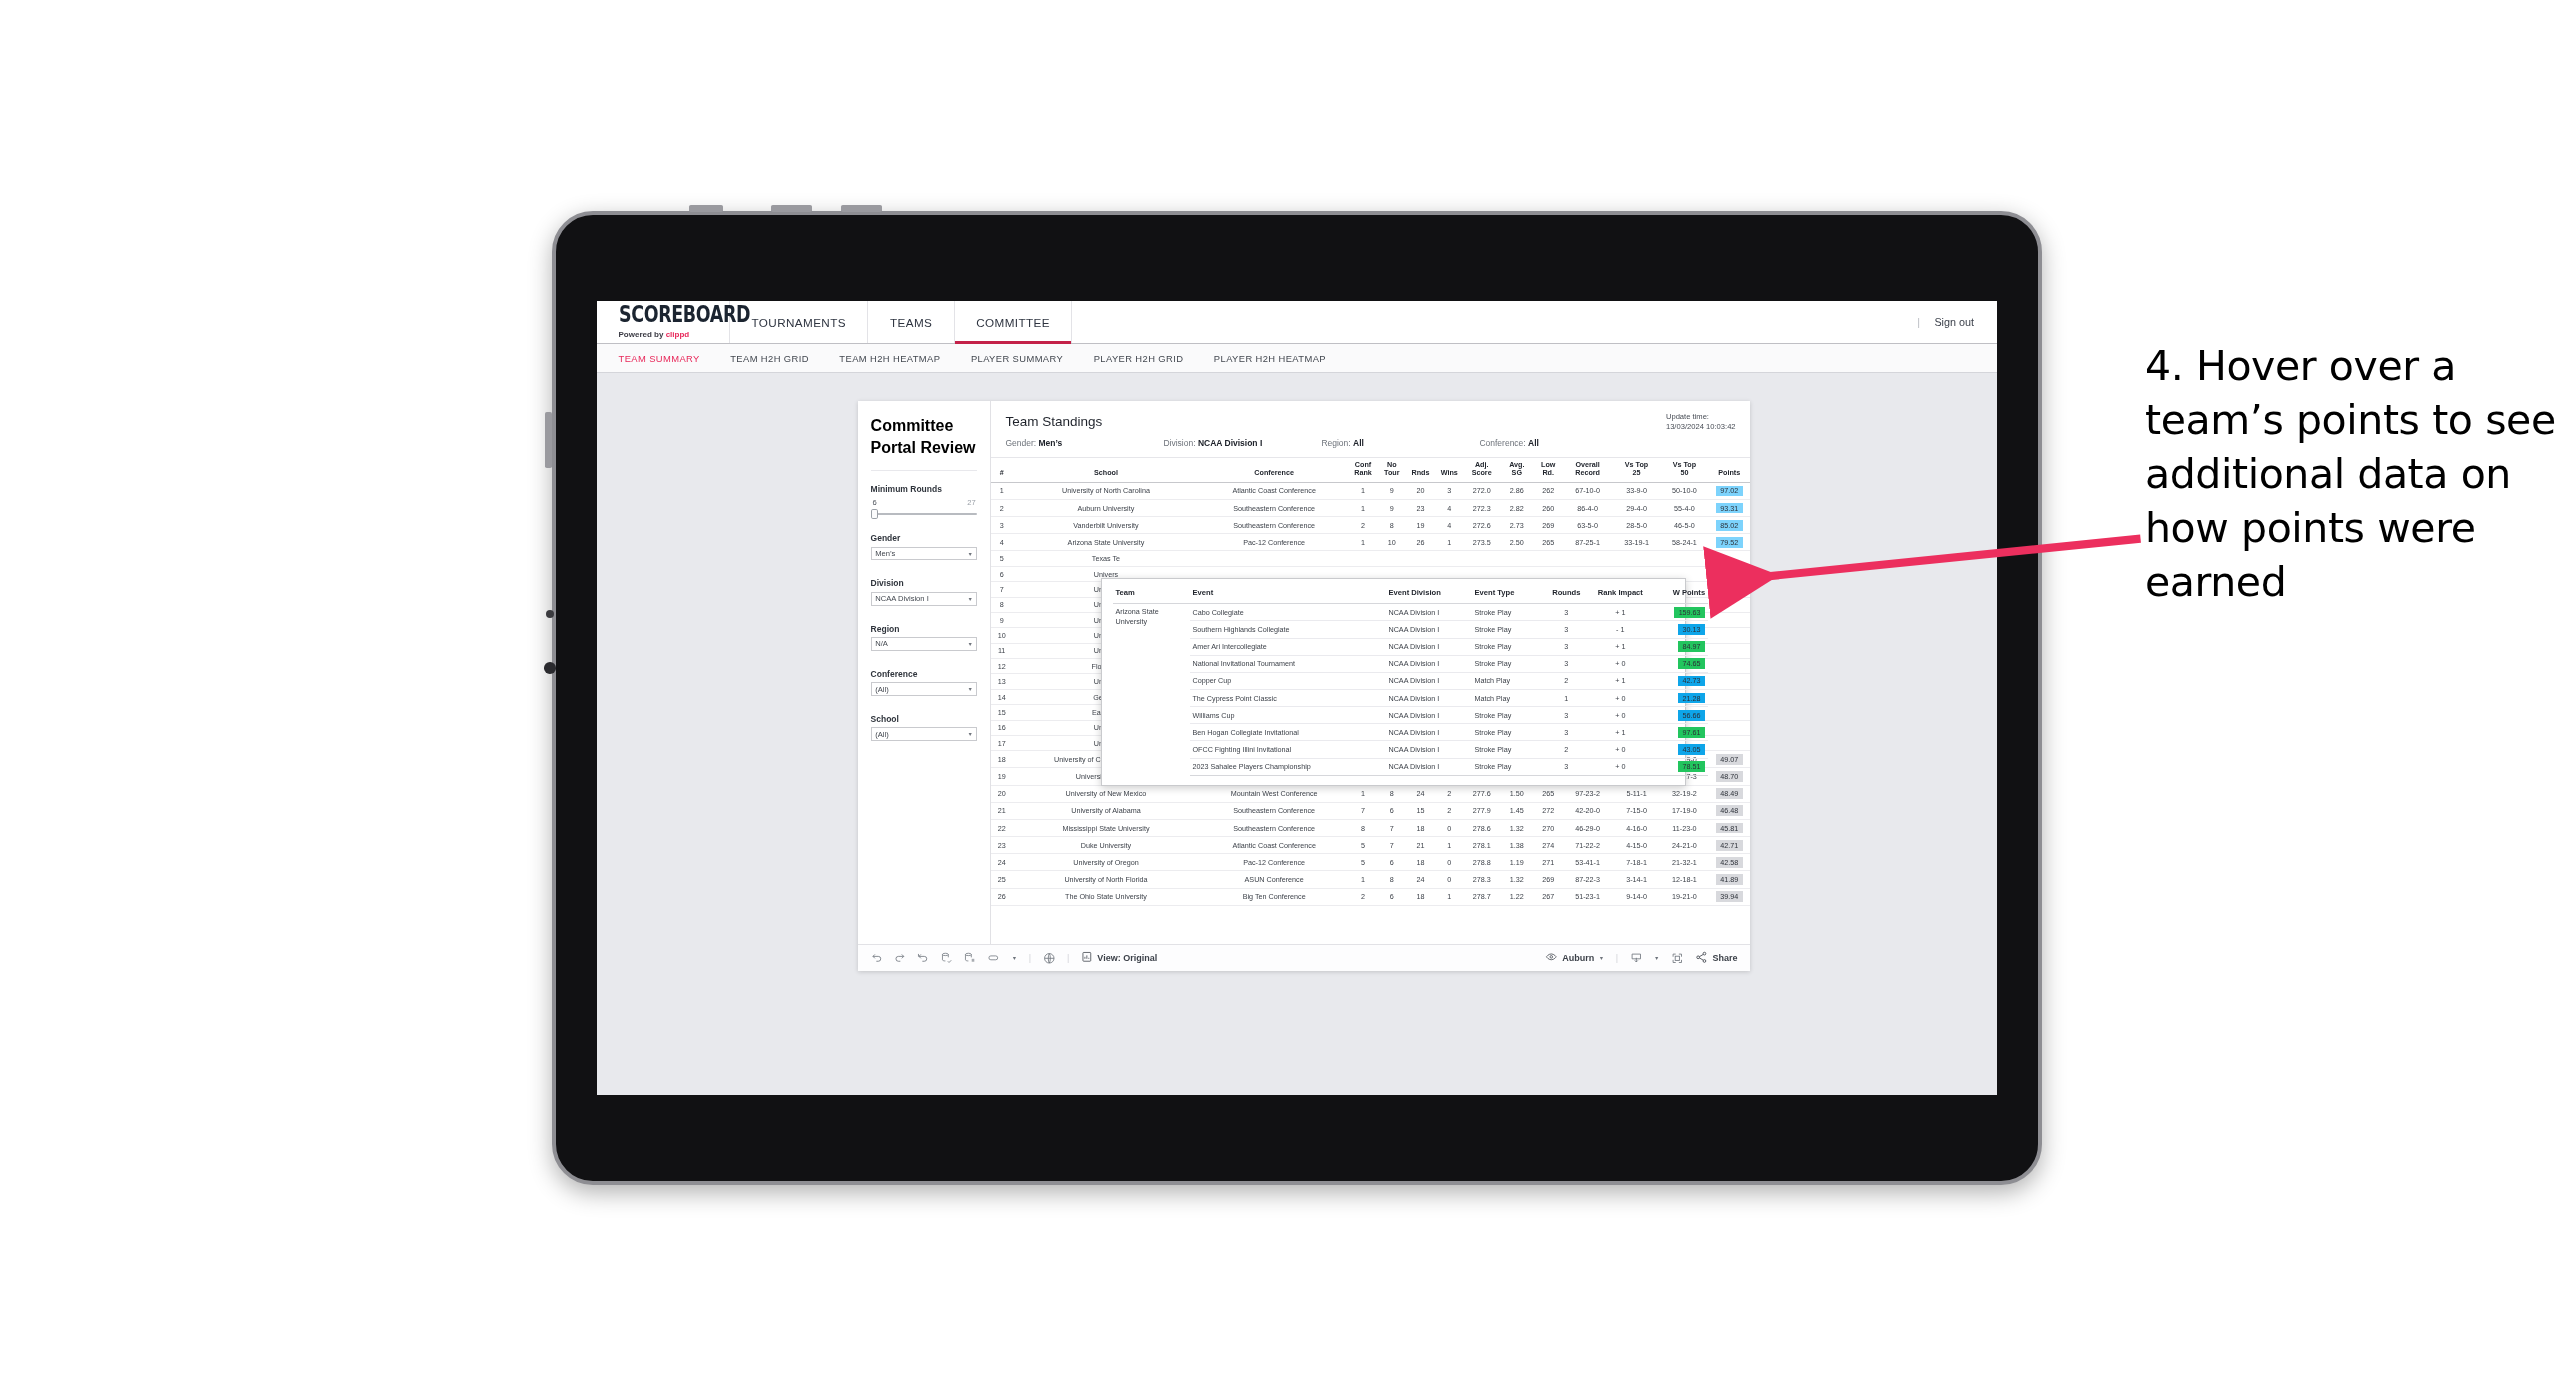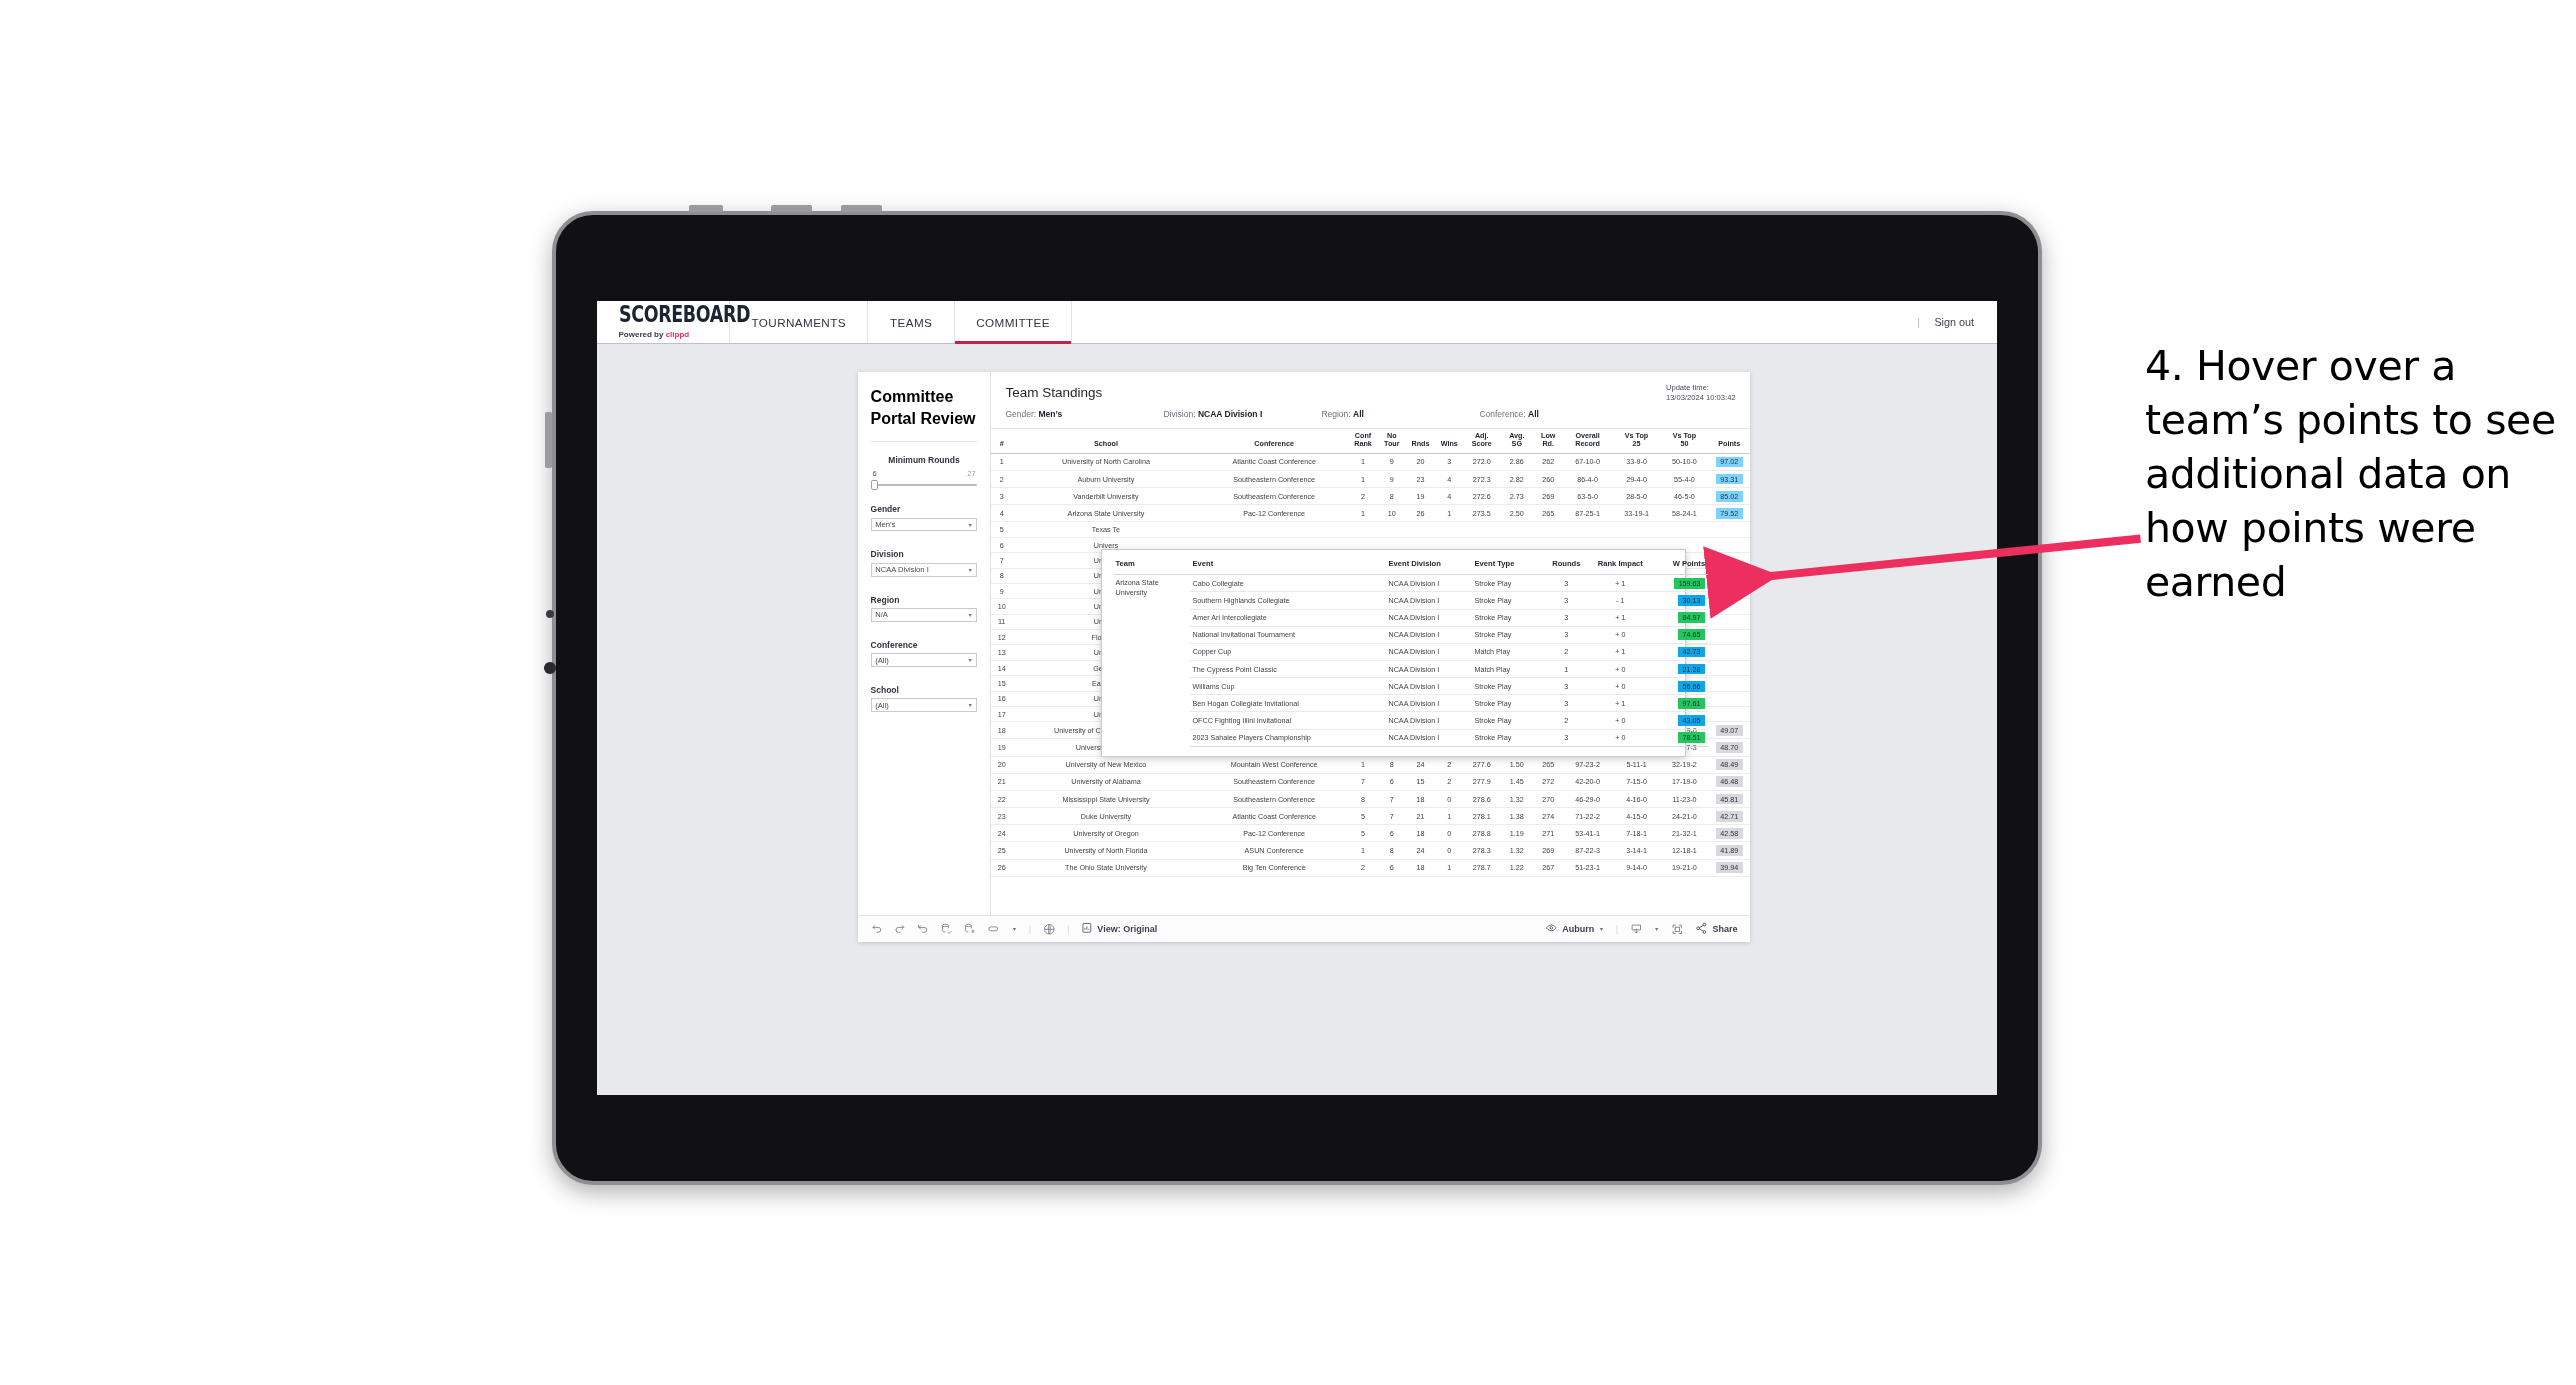--- a/index.html
+++ b/index.html
@@ -139,21 +139,21 @@
   .filter-select {
     height: 13.5px;
     border: 0.9px solid #c9cace;
     background: #fff;
     display: flex; align-items: center; justify-content: space-between;
     padding: 0 3.6px;
     font-size: 7.6px; color: #41464e;
     cursor: pointer;
   }
   .caret { font-size: 5.4px; color: #71767e; }
-  #rounds-group { margin-top: 12.6px; text-align: center; }
+  #rounds-group { margin-top: 12.6px; }
   #rounds-title { font-size: 8.5px; font-weight: 700; color: #2f343c; }
   #rounds-vals {
     display: flex; justify-content: space-between;
     font-size: 7.6px; color: #4a4f57;
     margin-top: 4.5px; padding: 0 1.8px;
   }
   #rounds-vals .muted { color: #9aa0a8; }
   #slider-track {
     position: relative; height: 2.7px; background: #b8bbc0;
     margin-top: 5.4px; border-radius: 1.8px; cursor: pointer;
@@ -301,20 +301,28 @@
     </div>
     <div class="nav-tab">TOURNAMENTS</div>
     <div class="nav-tab">TEAMS</div>
     <div class="nav-tab active">COMMITTEE</div>
     <div id="signout-wrap">
       <span id="signout-div">|</span>
       <span>Sign out</span>
     </div>
   </div>
 
+  <div id="subnav">
+    <div class="subnav-tab active">TEAM SUMMARY</div>
+    <div class="subnav-tab">TEAM H2H GRID</div>
+    <div class="subnav-tab">TEAM H2H HEATMAP</div>
+    <div class="subnav-tab">PLAYER SUMMARY</div>
+    <div class="subnav-tab">PLAYER H2H GRID</div>
+    <div class="subnav-tab">PLAYER H2H HEATMAP</div>
+  </div>
 
   <div id="workspace">
     <div id="dashboard">
 
       <div id="dash-body">
 
         <div id="dash-sidebar">
           <div id="portal-title">Committee Portal Review</div>
 
           <div id="rounds-group">

